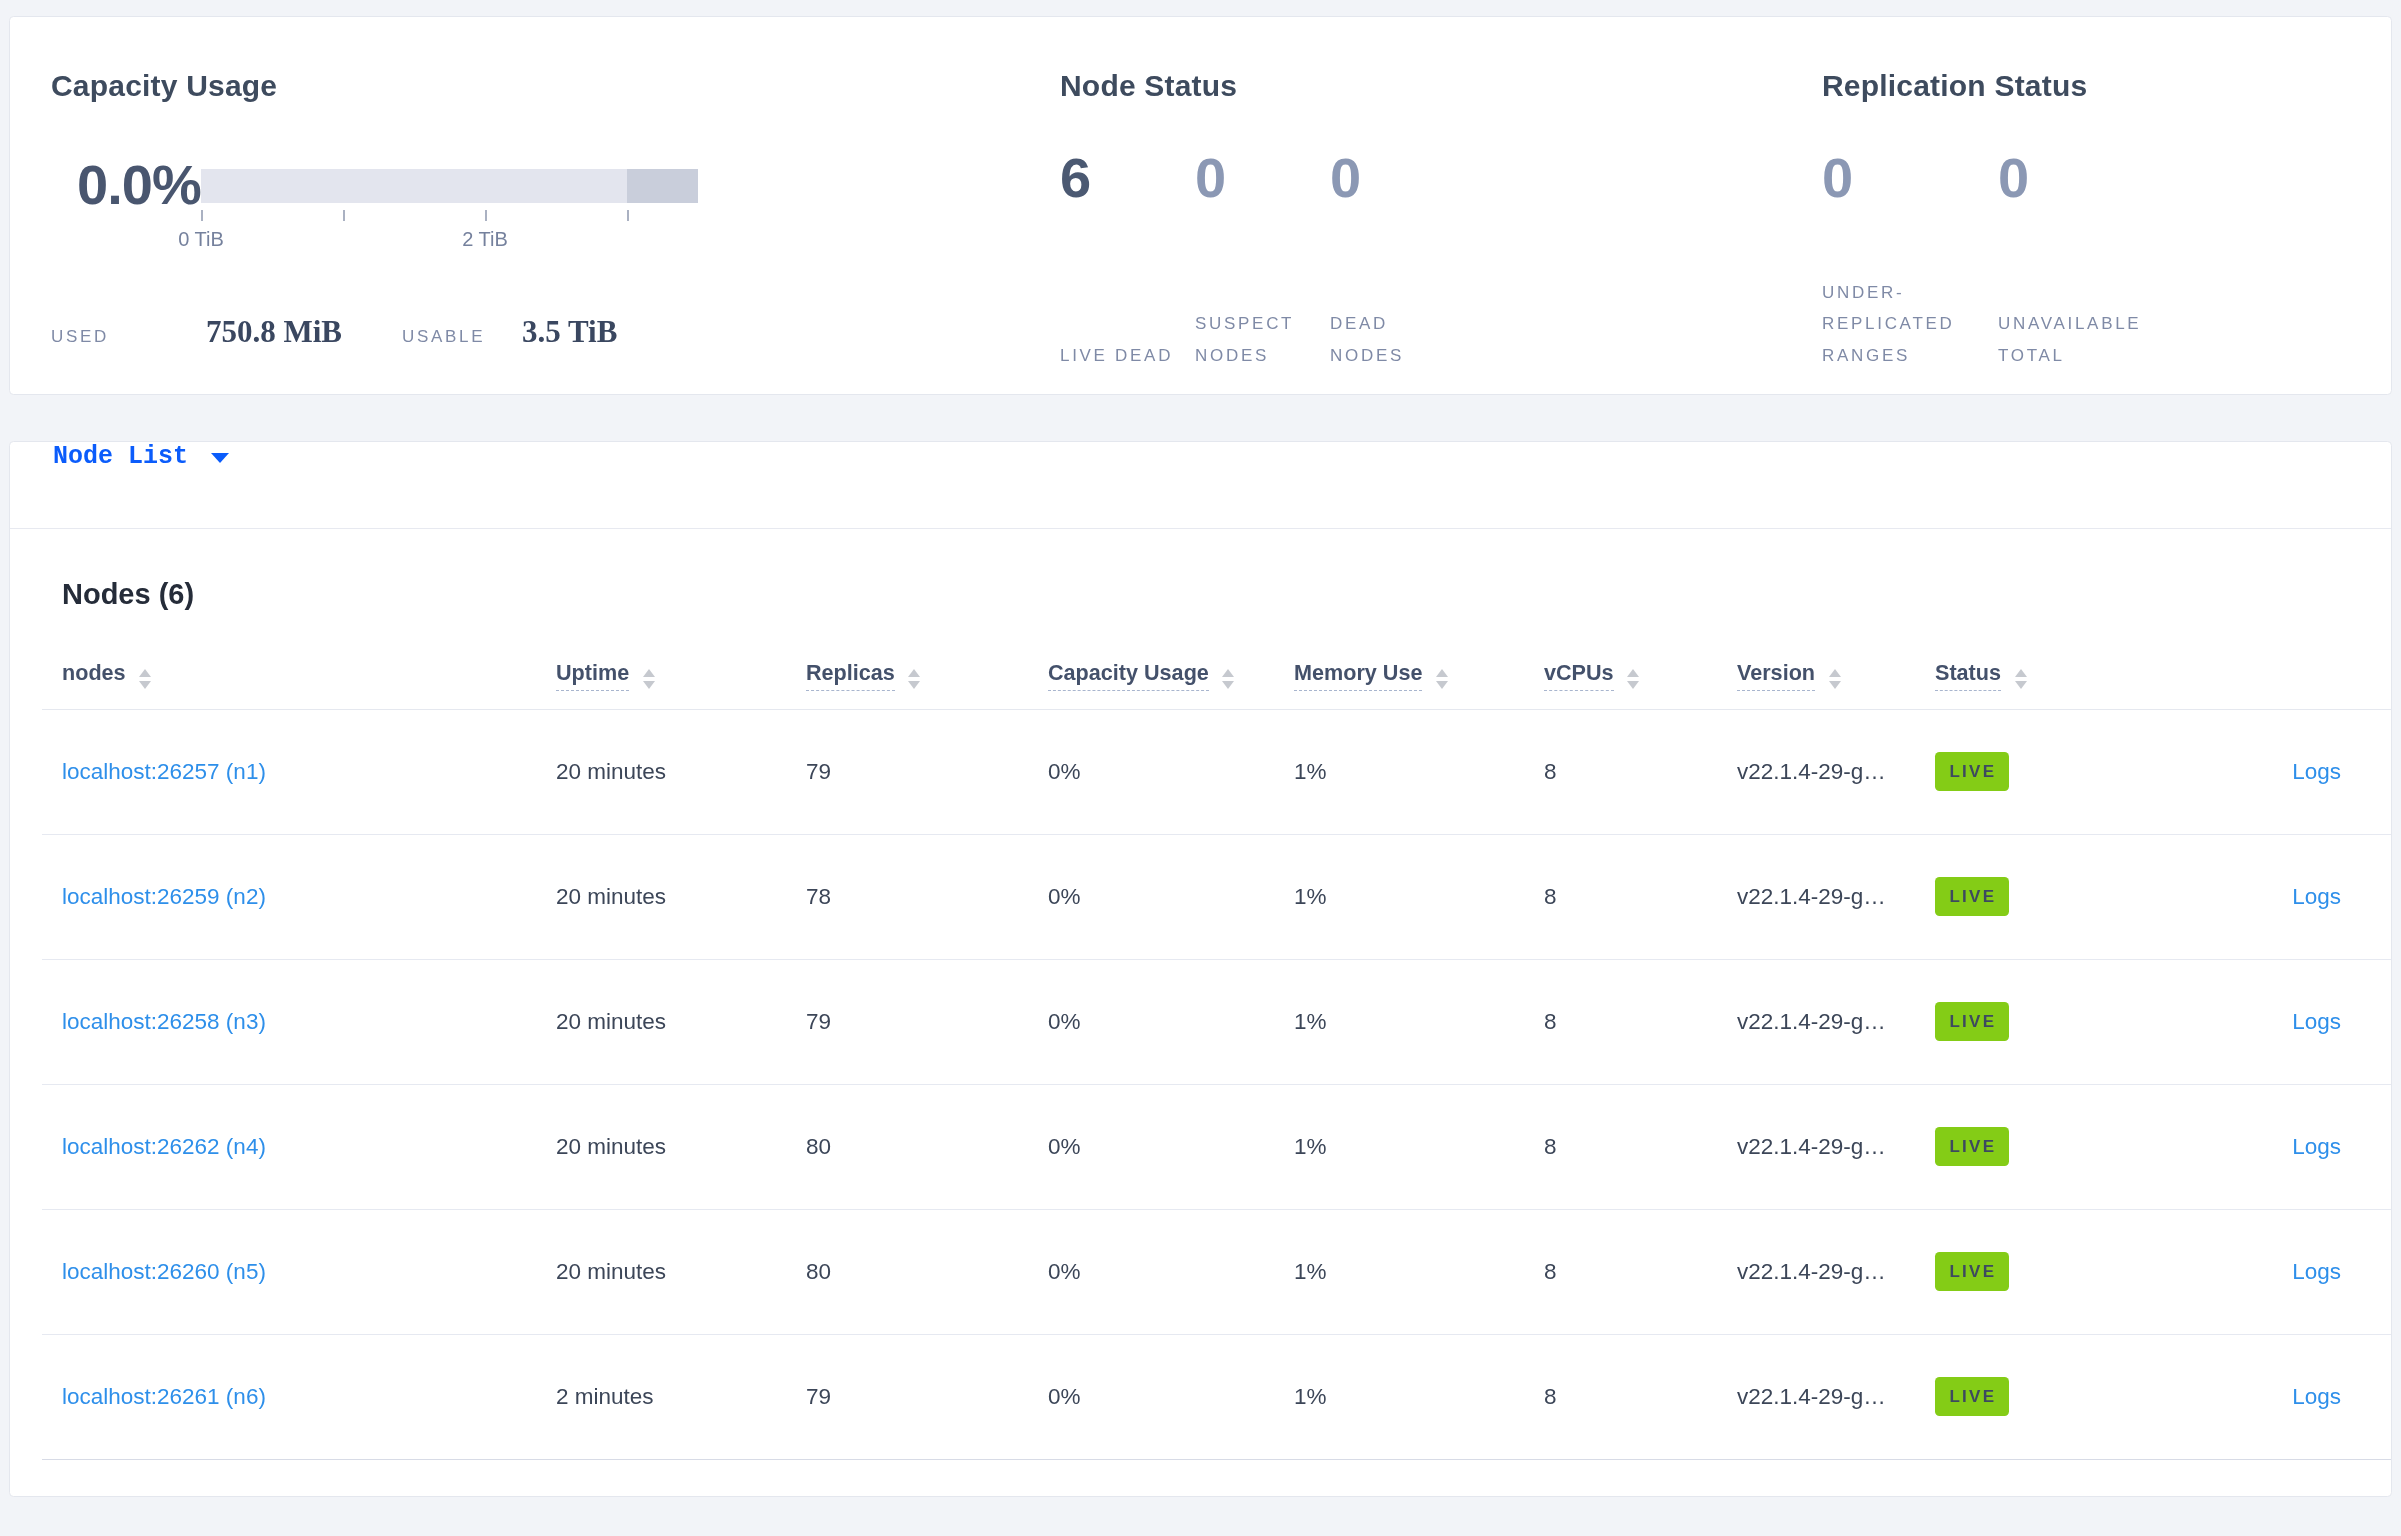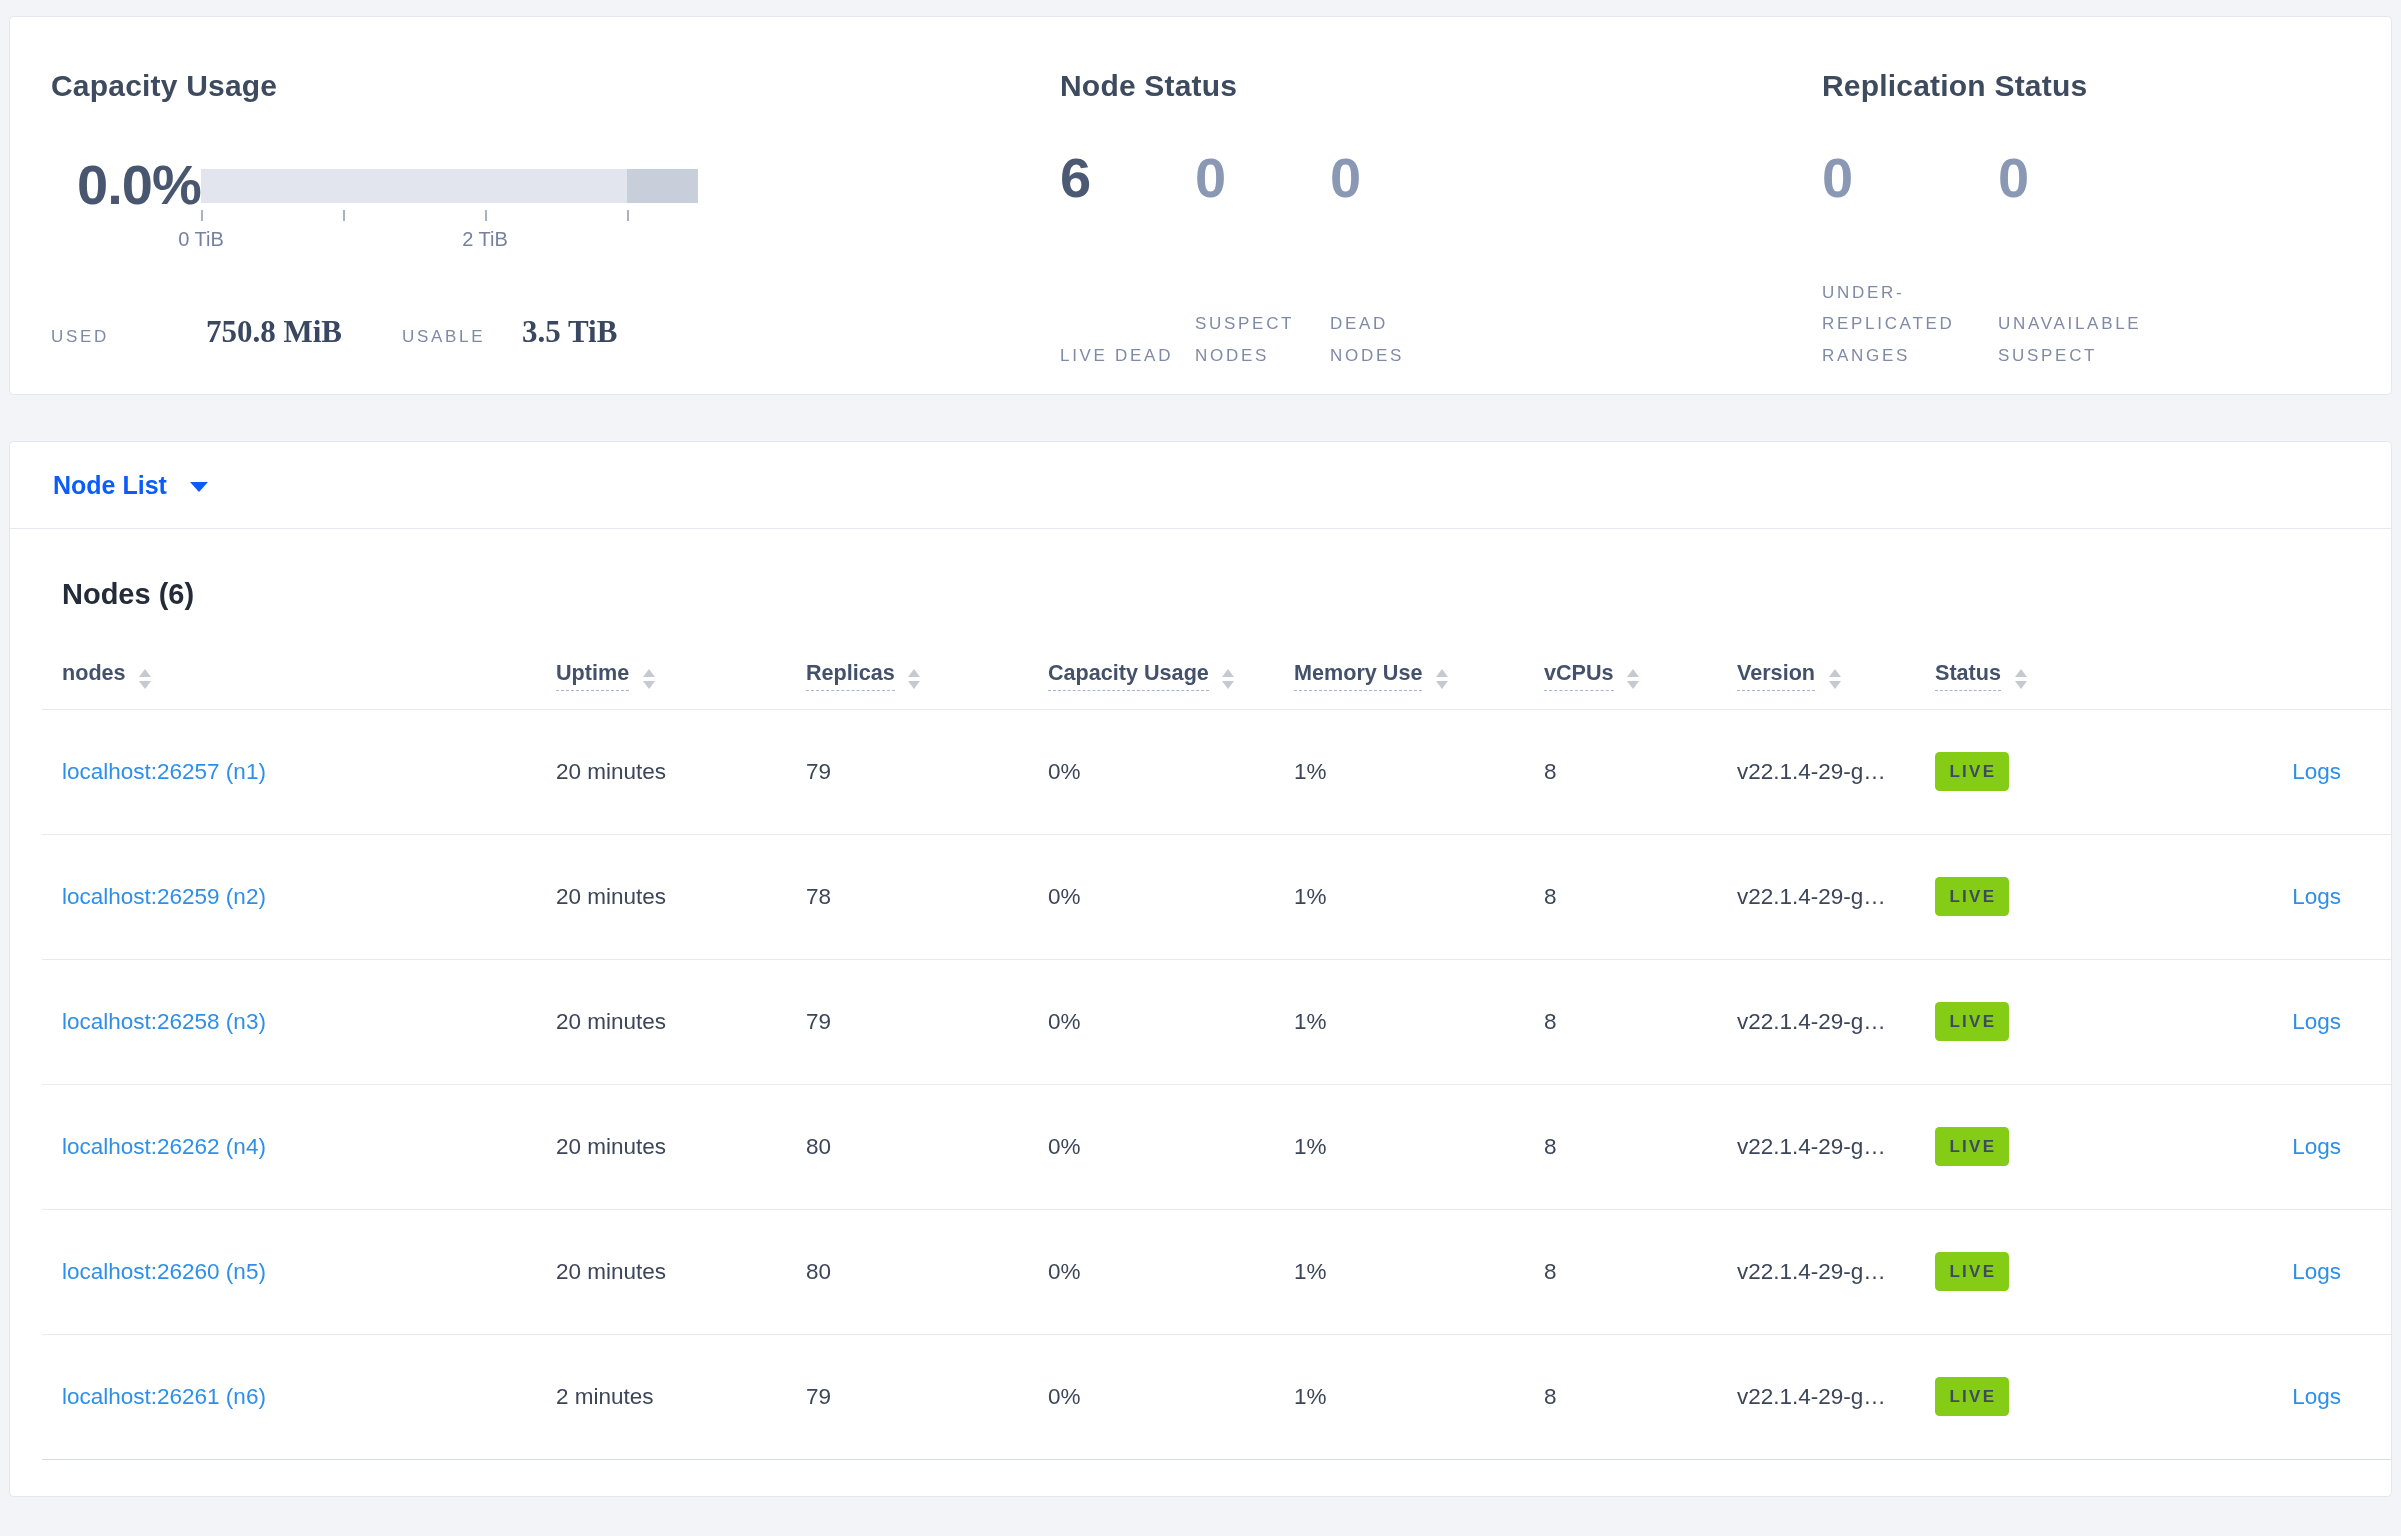--- a/index.html
+++ b/index.html
@@ -70,23 +70,24 @@
     font-size:17px; color:#7f8aa6; letter-spacing:2.7px; line-height:1.85;
   }
   .ns-section .stat { width:135px; padding-right:12.6px; }
   .rep-section .stat1 { width:189px; padding-right:27px; }
   .rep-section .stat2 { width:176px; padding-right:9px; }
   .rep-section .stat3 { width:207px; padding-right:9px; }
   
   .table-card { margin-top:46px; padding-bottom:36px; }
   .viewbar {
     height:87px;
-    display:flex; align-items:center;
+    display:flex; align-items:flex-start;
     padding-left:43px;
     border-bottom:0.9px solid #e7e9f0;
+    font-family:Liberation Mono, monospace;
   }
   .viewbar-btn { display:flex; align-items:center; cursor:pointer; }
   .viewbar-label { font-size:25px; font-weight:700; color:#0b5cfb; }
   .caret-down {
     width:0; height:0; margin-left:23.4px; margin-top:3.6px;
     border-left:9px solid transparent;
     border-right:9px solid transparent;
     border-top:10.8px solid #0b5cfb;
   }
   .tbl-heading {
@@ -190,21 +191,21 @@
 
   <div class="rep-section">
     <div class="sec-title">Replication Status</div>
     <div class="stats-row">
       <div class="stat stat2">
         <div class="stat-value">0</div>
         <div class="stat-label">UNDER-REPLICATED RANGES</div>
       </div>
       <div class="stat stat3">
         <div class="stat-value">0</div>
-        <div class="stat-label">UNAVAILABLE SUSPECT</div>
+        <div class="stat-label">UNAVAILABLE TOTAL</div>
       </div>
     </div>
   </div>
 
 </div>
 
 <div class="card table-card">
 
   <div class="viewbar">
     <div class="viewbar-btn">

